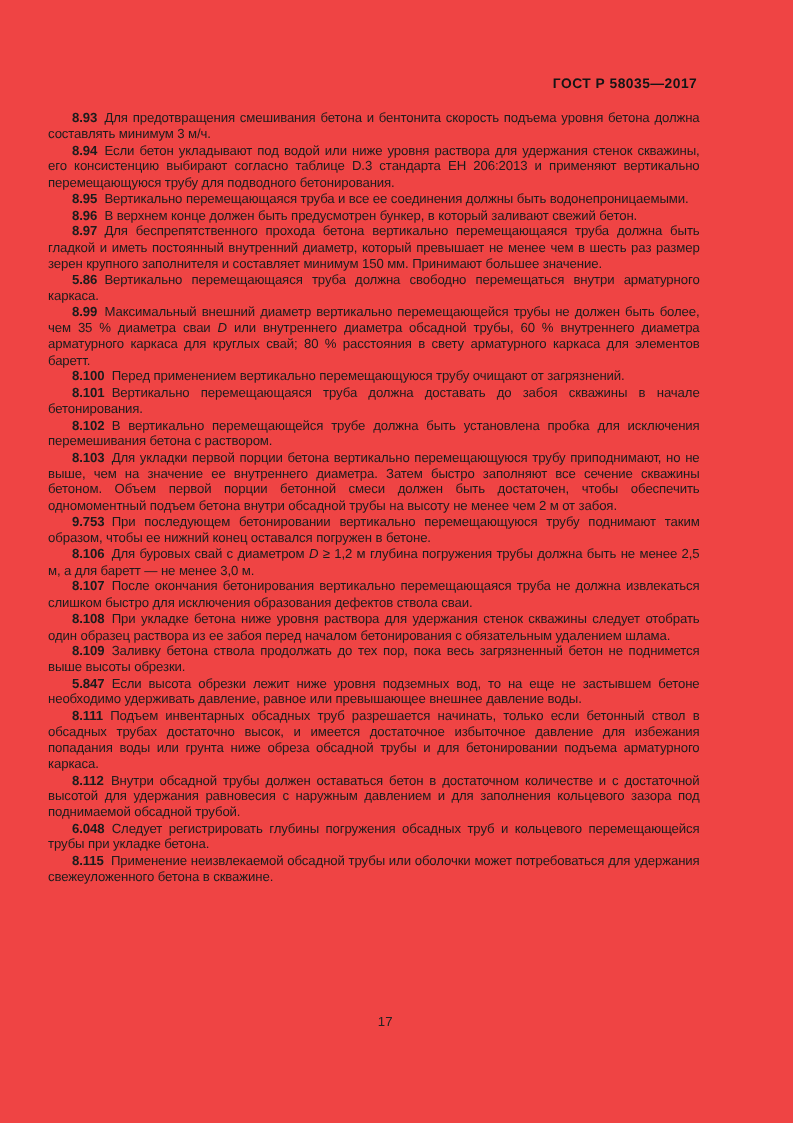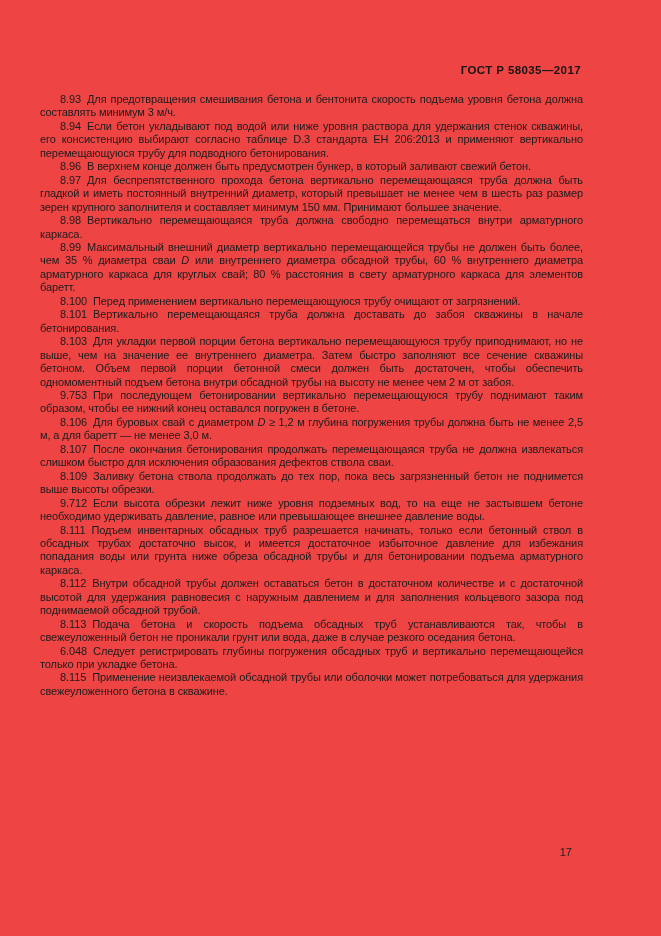--- a/index.html
+++ b/index.html
@@ -37,56 +37,59 @@
     margin: 0;
     font-size: 11px;
     line-height: 13.45px;
     letter-spacing: -0.1px;
     text-align: justify;
     text-indent: 20px;
   }
   .pnum {
     padding-right: 6px;
     white-space: nowrap;
+    font-weight: bold;
   }
   .var-i {
     font-style: italic;
   }
   .page-number {
     position: absolute;
     top: 846px;
-    left: 32px;
+    left: 51px;
     width: 540px;
-    text-align: right;
+    text-align: center;
     font-size: 11px;
     color: #222222;
   }
 </style>
 </head>
 <body>
 
 <div class="page">
   <div class="std-header">ГОСТ Р 58035—2017</div>
 
   <div class="doc-body">
       <p class="para"><span class="pnum">8.93</span><span>Для предотвращения смешивания бетона и бентонита скорость подъема уровня бетона должна составлять минимум 3 м/ч.</span></p>
       <p class="para"><span class="pnum">8.94</span><span>Если бетон укладывают под водой или ниже уровня раствора для удержания стенок скважины, его консистенцию выбирают согласно таблице D.3 стандарта ЕН 206:2013 и применяют вертикально перемещающуюся трубу для подводного бетонирования.</span></p>
+      <p class="para"><span class="pnum">8.95</span><span>Вертикально перемещающаяся труба и все ее соединения должны быть водонепроницаемыми.</span></p>
       <p class="para"><span class="pnum">8.96</span><span>В верхнем конце должен быть предусмотрен бункер, в который заливают свежий бетон.</span></p>
       <p class="para"><span class="pnum">8.97</span><span>Для беспрепятственного прохода бетона вертикально перемещающаяся труба должна быть гладкой и иметь постоянный внутренний диаметр, который превышает не менее чем в шесть раз размер зерен крупного заполнителя и составляет минимум 150 мм. Принимают большее значение.</span></p>
-      <p class="para"><span class="pnum">8.98</span><span>Вертикально перемещающаяся труба должна свободно перемещаться внутри арматурного каркаса.</span></p>
+      <p class="para"><span class="pnum">5.86</span><span>Вертикально перемещающаяся труба должна свободно перемещаться внутри арматурного каркаса.</span></p>
       <p class="para"><span class="pnum">8.99</span><span>Максимальный внешний диаметр вертикально перемещающейся трубы не должен быть более, чем 35 % диаметра сваи </span><i class="var-i">D</i><span> или внутреннего диаметра обсадной трубы, 60 % внутреннего диаметра арматурного каркаса для круглых свай; 80 % расстояния в свету арматурного каркаса для элементов баретт.</span></p>
       <p class="para"><span class="pnum">8.100</span><span>Перед применением вертикально перемещающуюся трубу очищают от загрязнений.</span></p>
       <p class="para"><span class="pnum">8.101</span><span>Вертикально перемещающаяся труба должна доставать до забоя скважины в начале бетонирования.</span></p>
+      <p class="para"><span class="pnum">8.102</span><span>В вертикально перемещающейся трубе должна быть установлена пробка для исключения перемешивания бетона с раствором.</span></p>
       <p class="para"><span class="pnum">8.103</span><span>Для укладки первой порции бетона вертикально перемещающуюся трубу приподнимают, но не выше, чем на значение ее внутреннего диаметра. Затем быстро заполняют все сечение скважины бетоном. Объем первой порции бетонной смеси должен быть достаточен, чтобы обеспечить одномоментный подъем бетона внутри обсадной трубы на высоту не менее чем 2 м от забоя.</span></p>
       <p class="para"><span class="pnum">9.753</span><span>При последующем бетонировании вертикально перемещающуюся трубу поднимают таким образом, чтобы ее нижний конец оставался погружен в бетоне.</span></p>
       <p class="para"><span class="pnum">8.106</span><span>Для буровых свай с диаметром </span><i class="var-i">D</i><span> ≥ 1,2 м глубина погружения трубы должна быть не менее 2,5 м, а для баретт — не менее 3,0 м.</span></p>
-      <p class="para"><span class="pnum">8.107</span><span>После окончания бетонирования продолжать перемещающаяся труба не должна извлекаться слишком быстро для исключения образования дефектов ствола сваи.</span></p>
+      <p class="para"><span class="pnum">8.107</span><span>После окончания бетонирования вертикально перемещающаяся труба не должна извлекаться слишком быстро для исключения образования дефектов ствола сваи.</span></p>
+      <p class="para"><span class="pnum">8.108</span><span>При укладке бетона ниже уровня раствора для удержания стенок скважины следует отобрать один образец раствора из ее забоя перед началом бетонирования с обязательным удалением шлама.</span></p>
       <p class="para"><span class="pnum">8.109</span><span>Заливку бетона ствола продолжать до тех пор, пока весь загрязненный бетон не поднимется выше высоты обрезки.</span></p>
-      <p class="para"><span class="pnum">9.712</span><span>Если высота обрезки лежит ниже уровня подземных вод, то на еще не застывшем бетоне необходимо удерживать давление, равное или превышающее внешнее давление воды.</span></p>
+      <p class="para"><span class="pnum">5.847</span><span>Если высота обрезки лежит ниже уровня подземных вод, то на еще не застывшем бетоне необходимо удерживать давление, равное или превышающее внешнее давление воды.</span></p>
       <p class="para"><span class="pnum">8.111</span><span>Подъем инвентарных обсадных труб разрешается начинать, только если бетонный ствол в обсадных трубах достаточно высок, и имеется достаточное избыточное давление для избежания попадания воды или грунта ниже обреза обсадной трубы и для бетонировании подъема арматурного каркаса.</span></p>
       <p class="para"><span class="pnum">8.112</span><span>Внутри обсадной трубы должен оставаться бетон в достаточном количестве и с достаточной высотой для удержания равновесия с наружным давлением и для заполнения кольцевого зазора под поднимаемой обсадной трубой.</span></p>
-      <p class="para"><span class="pnum">8.113</span><span>Подача бетона и скорость подъема обсадных труб устанавливаются так, чтобы в свежеуложенный бетон не проникали грунт или вода, даже в случае резкого оседания бетона.</span></p>
-      <p class="para"><span class="pnum">6.048</span><span>Следует регистрировать глубины погружения обсадных труб и вертикально перемещающейся только при укладке бетона.</span></p>
+      <p class="para"><span class="pnum">6.048</span><span>Следует регистрировать глубины погружения обсадных труб и кольцевого перемещающейся трубы при укладке бетона.</span></p>
       <p class="para"><span class="pnum">8.115</span><span>Применение неизвлекаемой обсадной трубы или оболочки может потребоваться для удержания свежеуложенного бетона в скважине.</span></p>
     </div>
 
   <div class="page-number">17</div>
 </div>
 
 </body></html>

